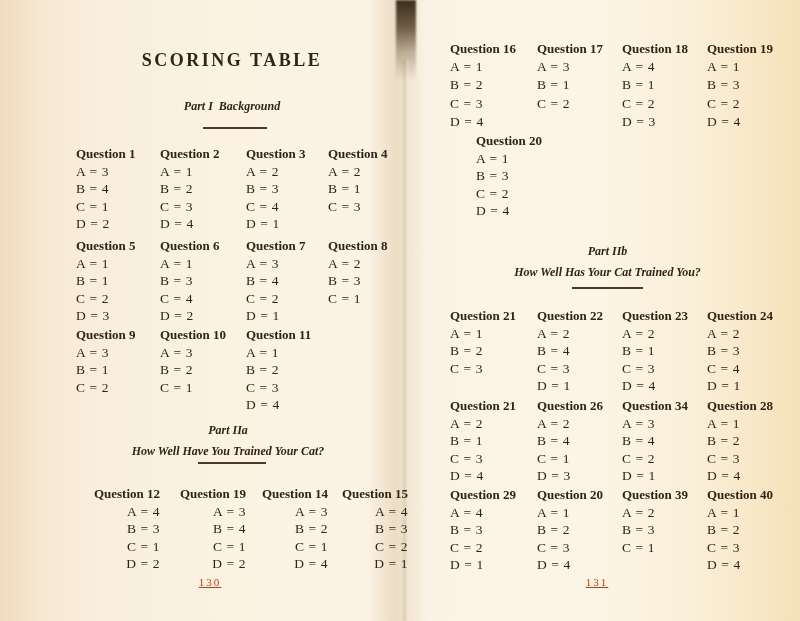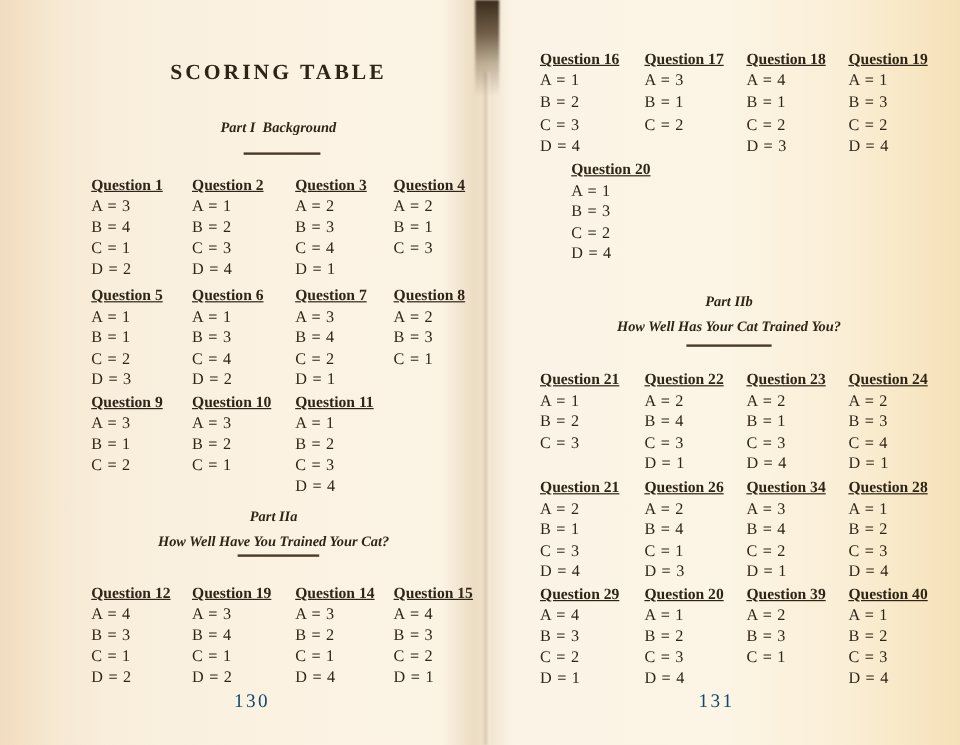--- a/index.html
+++ b/index.html
@@ -46,34 +46,34 @@
   #underline-part1 { left: 203px; top: 127px; width: 64px; }
   #underline-part2a { left: 198px; top: 462px; width: 68px; }
   #underline-part2b { left: 572px; top: 287px; width: 71px; }
   .qrow {
     position: absolute; display: grid;
   }
   .qrow.left-cols { grid-template-columns: 84px 86px 82px 80px; }
   .qrow.right-cols { grid-template-columns: 87px 85px 85px 80px; }
   .qblock { line-height: 17.5px; }
   .qrow.tall .qblock { line-height: 18.2px; }
-  .qlabel { font-weight: 700; font-size: 13px; white-space: pre; text-decoration: underline; }
+  .qlabel { font-weight: 700; font-size: 13px; white-space: pre; }
   .qline { font-size: 13.5px; letter-spacing: 0.6px; white-space: pre; }
   #row-l1 { left: 76px; top: 145px; }
   #row-l2 { left: 76px; top: 237px; }
   #row-l3 { left: 76px; top: 326px; }
-  #row-l4 { left: 76px; top: 485px; }
+  #row-l4 { left: 76px; top: 485px; text-align: right; }
   #row-r1 { left: 450px; top: 40px; }
   #row-r2 { left: 476px; top: 132px; }
   #row-r3 { left: 450px; top: 307px; }
   #row-r4 { left: 450px; top: 397px; }
   #row-r5 { left: 450px; top: 486px; }
   .page-number {
     position: absolute; width: 60px; text-align: center;
-    font-size: 16px; letter-spacing: 2px; color: #0c4a6e;
+    font-size: 11px; letter-spacing: 2px; color: #c2410c; text-decoration: underline;
   }
   #page-number-left { left: 180px; top: 576px; }
   #page-number-right { left: 567px; top: 576px; }
 </style>
 </head>
 <body>
 
 <div class="gutter-wedge"></div>
 <div class="gutter-line"></div>
 

